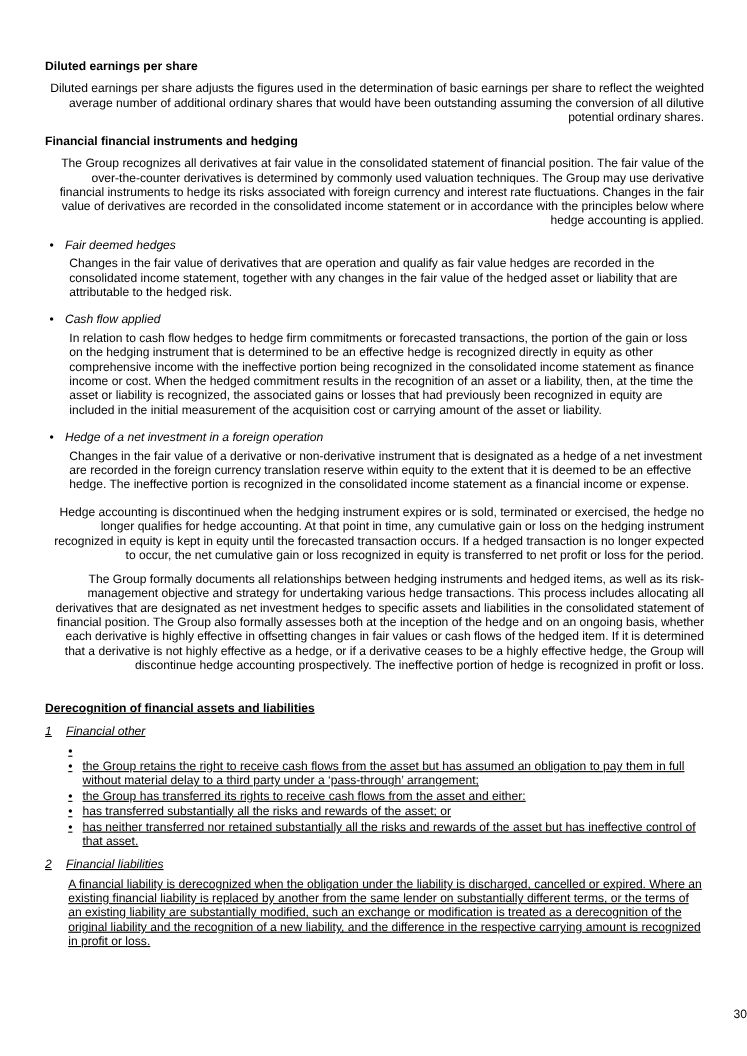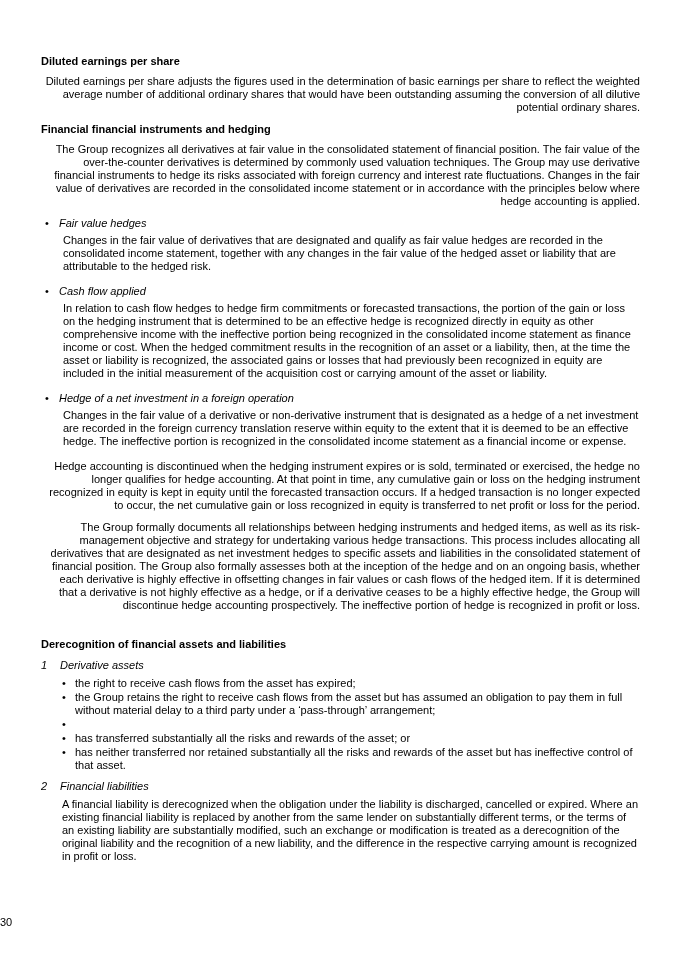--- a/index.html
+++ b/index.html
@@ -40,21 +40,21 @@
     margin: 0 0 4px 0;
   }
   .bullet {
     flex: none;
     width: 18px;
     padding-left: 4px;
   }
   .hedge-title { font-style: italic; }
   .hedge-body { margin: 0 0 0 22px; }
   
-  .derecognition { margin-top: 26px; }
+  .derecognition { margin-top: 26px; text-decoration: underline; }
   .derecognition .heading { margin-bottom: 8px; }
   .numbered-item { margin: 0 0 8px 0; }
   .numbered-title-row {
     display: flex;
     font-style: italic;
     margin: 0 0 5px 0;
   }
   .item-number {
     flex: none;
     width: 19px;
@@ -66,45 +66,45 @@
     display: flex;
     margin: 0 0 1px 0;
   }
   .bullet.sm {
     width: 13px;
     padding-left: 0;
   }
   .page-number {
     position: absolute;
     left: 0;
-    right: 11px;
+    right: 0;
     top: 916px;
-    text-align: left;
+    text-align: right;
   }
 </style>
 </head>
 <body>
 
 <div class="page">
 
   <section>
     <h3 class="heading">Diluted earnings per share</h3>
     <p class="para">Diluted earnings per share adjusts the figures used in the determination of basic earnings per share to reflect the weighted average number of additional ordinary shares that would have been outstanding assuming the conversion of all dilutive potential ordinary shares.</p>
   </section>
 
   <section>
     <h3 class="heading">Financial financial instruments and hedging</h3>
     <p class="para">The Group recognizes all derivatives at fair value in the consolidated statement of financial position. The fair value of the over-the-counter derivatives is determined by commonly used valuation techniques. The Group may use derivative financial instruments to hedge its risks associated with foreign currency and interest rate fluctuations. Changes in the fair value of derivatives are recorded in the consolidated income statement or in accordance with the principles below where hedge accounting is applied.</p>
 
     <div class="hedge-item">
       <div class="hedge-title-row">
         <span class="bullet">•</span>
-        <span class="hedge-title">Fair value hedges</span>
+        <span class="hedge-title">Fair deemed hedges</span>
       </div>
-      <p class="hedge-body">Changes in the fair value of derivatives that are designated and qualify as fair value hedges are recorded in the consolidated income statement, together with any changes in the fair value of the hedged asset or liability that are attributable to the hedged risk.</p>
+      <p class="hedge-body">Changes in the fair value of derivatives that are operation and qualify as fair value hedges are recorded in the consolidated income statement, together with any changes in the fair value of the hedged asset or liability that are attributable to the hedged risk.</p>
     </div>
 
     <div class="hedge-item">
       <div class="hedge-title-row">
         <span class="bullet">•</span>
         <span class="hedge-title">Cash flow applied</span>
       </div>
       <p class="hedge-body">In relation to cash flow hedges to hedge firm commitments or forecasted transactions, the portion of the gain or loss on the hedging instrument that is determined to be an effective hedge is recognized directly in equity as other comprehensive income with the ineffective portion being recognized in the consolidated income statement as finance income or cost. When the hedged commitment results in the recognition of an asset or a liability, then, at the time the asset or liability is recognized, the associated gains or losses that had previously been recognized in equity are included in the initial measurement of the acquisition cost or carrying amount of the asset or liability.</p>
     </div>
 
@@ -119,34 +119,34 @@
     <p class="para">Hedge accounting is discontinued when the hedging instrument expires or is sold, terminated or exercised, the hedge no longer qualifies for hedge accounting. At that point in time, any cumulative gain or loss on the hedging instrument recognized in equity is kept in equity until the forecasted transaction occurs. If a hedged transaction is no longer expected to occur, the net cumulative gain or loss recognized in equity is transferred to net profit or loss for the period.</p>
     <p class="para">The Group formally documents all relationships between hedging instruments and hedged items, as well as its risk-management objective and strategy for undertaking various hedge transactions. This process includes allocating all derivatives that are designated as net investment hedges to specific assets and liabilities in the consolidated statement of financial position. The Group also formally assesses both at the inception of the hedge and on an ongoing basis, whether each derivative is highly effective in offsetting changes in fair values or cash flows of the hedged item. If it is determined that a derivative is not highly effective as a hedge, or if a derivative ceases to be a highly effective hedge, the Group will discontinue hedge accounting prospectively. The ineffective portion of hedge is recognized in profit or loss.</p>
   </section>
 
   <section class="derecognition">
     <h3 class="heading">Derecognition of financial assets and liabilities</h3>
 
     <div class="numbered-item">
       <div class="numbered-title-row">
         <span class="item-number">1</span>
-        <span class="item-title">Derivative assets</span>
+        <span class="item-title">Financial other</span>
       </div>
       <div class="numbered-content">
         <ul class="cond-list">
           <li class="cond">
             <span class="bullet sm">•</span>
-            <span class="cond-text">the right to receive cash flows from the asset has expired;</span>
           </li>
           <li class="cond">
             <span class="bullet sm">•</span>
             <span class="cond-text">the Group retains the right to receive cash flows from the asset but has assumed an obligation to pay them in full without material delay to a third party under a ‘pass-through’ arrangement;</span>
           </li>
           <li class="cond">
             <span class="bullet sm">•</span>
+            <span class="cond-text">the Group has transferred its rights to receive cash flows from the asset and either:</span>
           </li>
           <li class="cond">
             <span class="bullet sm">•</span>
             <span class="cond-text">has transferred substantially all the risks and rewards of the asset; or</span>
           </li>
           <li class="cond">
             <span class="bullet sm">•</span>
             <span class="cond-text">has neither transferred nor retained substantially all the risks and rewards of the asset but has ineffective control of that asset.</span>
           </li>
         </ul>

